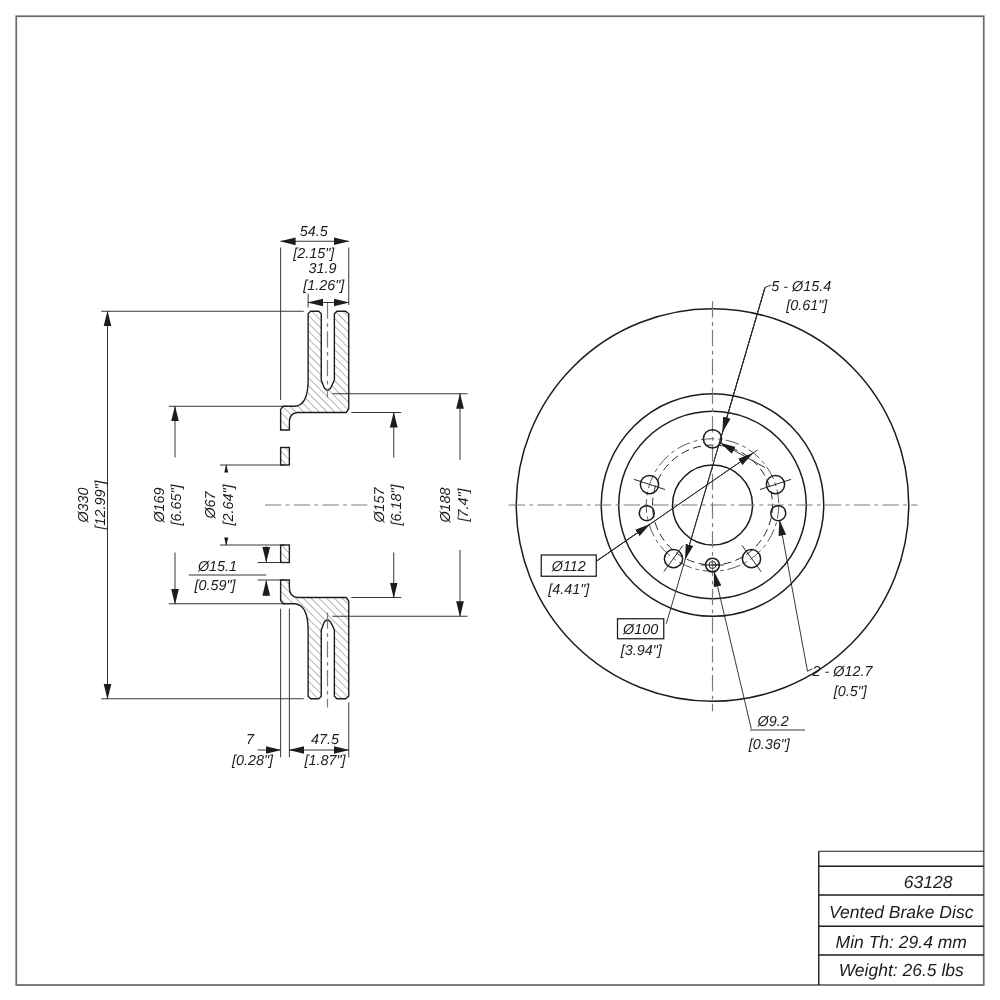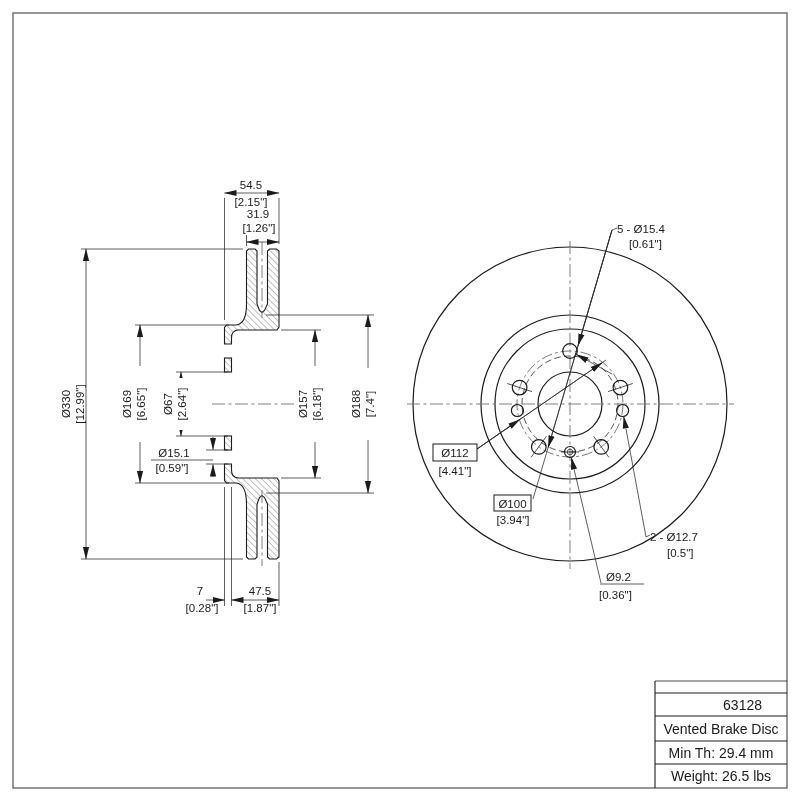--- a/index.html
+++ b/index.html
@@ -1,17 +1,17 @@
 <!DOCTYPE html>
 <html><head>
 <meta charset="utf-8">
 <style>
   html,body{margin:0;padding:0;background:#ffffff;}
   .stage{position:relative;width:800px;height:800px;background:#ffffff;
-         font-family:"Liberation Sans","DejaVu Sans",sans-serif;}
+         font-family:"Liberation Sans","DejaVu Sans",sans-serif;font-style:italic;}
   svg{position:absolute;left:0;top:0;}
   text{fill:#1c1c1c;font-family:"Liberation Sans","DejaVu Sans",sans-serif;}
   .dimtxt{font-size:11.5px;}
   .blocktxt{font-size:14px;}
   .obj{stroke:#1c1c1c;stroke-width:1.2;fill:none;}
   .objthin{stroke:#1c1c1c;stroke-width:0.75;fill:none;}
   .hatched{stroke:#1c1c1c;stroke-width:1.1;fill:url(#hatch);}
   .dim{stroke:#2a2a2a;stroke-width:0.75;fill:none;}
   .center{stroke:#7a7a7a;stroke-width:0.95;fill:none;stroke-dasharray:13 3.5 3 3.5;}
   .hidden{stroke:#2a2a2a;stroke-width:0.8;fill:none;stroke-dasharray:6.5 3.5;}

